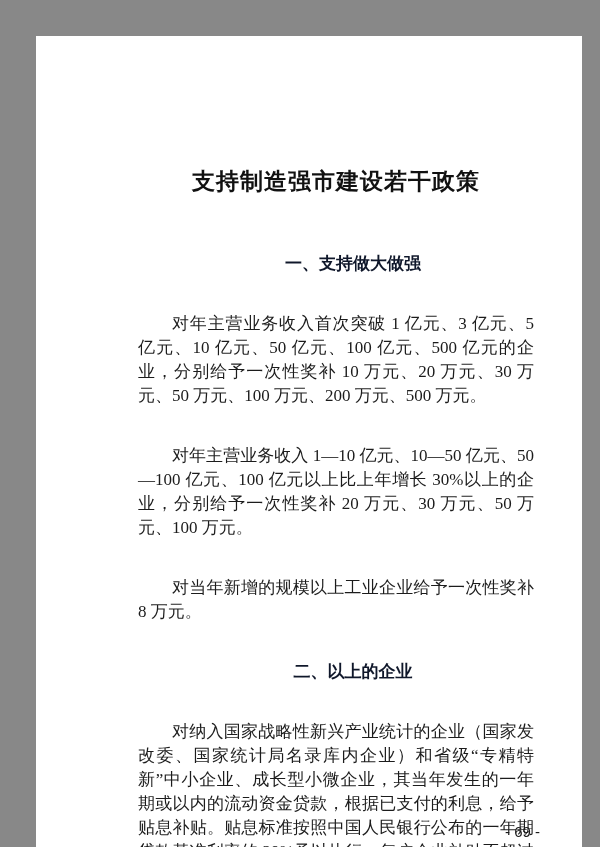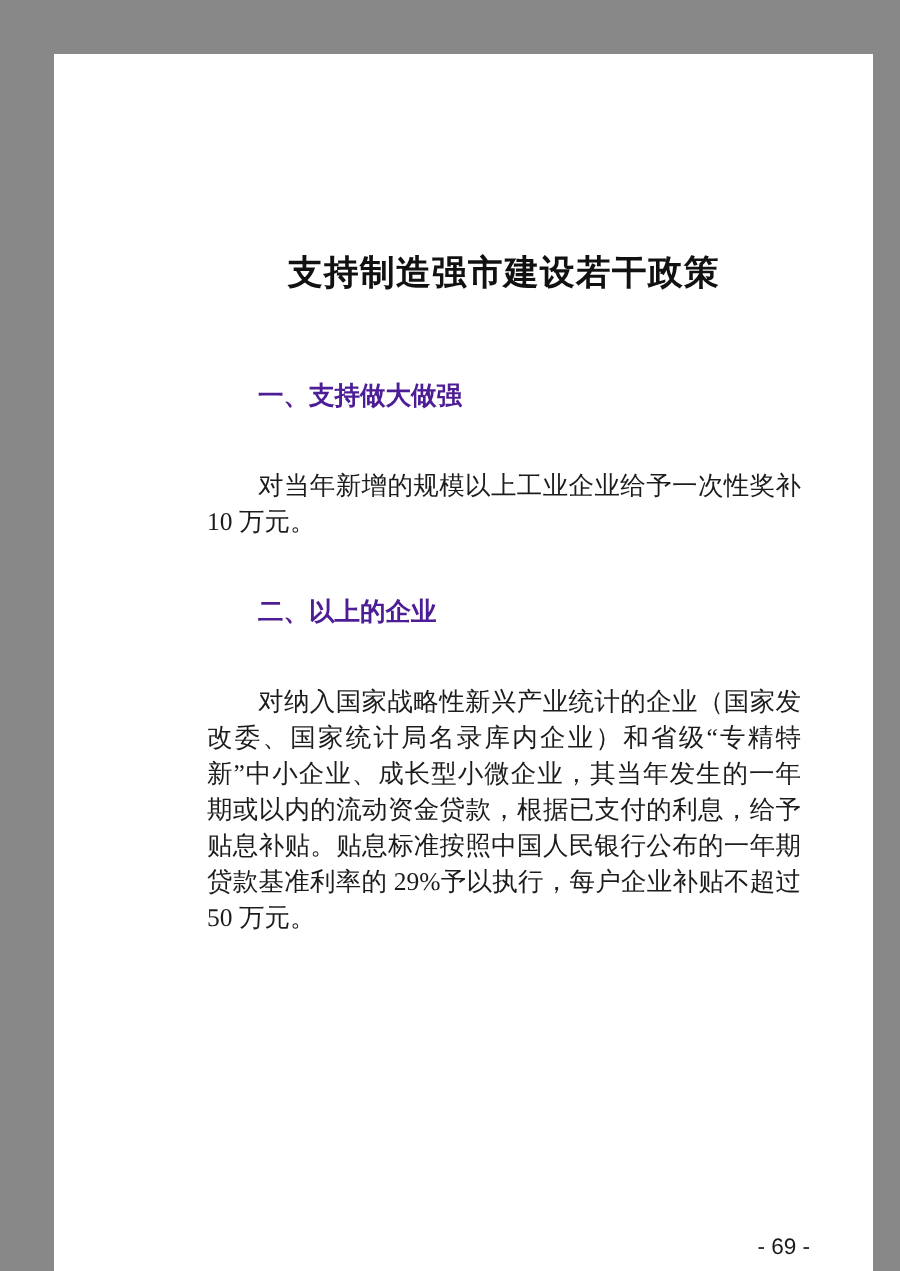--- a/index.html
+++ b/index.html
@@ -37,42 +37,44 @@
     text-align: justify;
     color: #1c1c1c;
   }
   .para {
     text-indent: 2em;
     word-break: break-all;
   }
   .para.heading {
     font-weight: bold;
     font-family: "Liberation Sans", "DejaVu Sans", sans-serif;
-    color: #4c1d95;
-    text-align: left;
+    color: #0f172a;
+    text-align: center;
   }
   .page-number {
     position: absolute;
     top: 768px;
     right: 78px;
     font-size: 15px;
     line-height: 20px;
     color: #1a1a1a;
     font-family: Liberation Sans, sans-serif;
   }
 </style>
 </head>
 <body>
 
 <div class="page">
 
   <h1 class="title">支持制造强市建设若干政策</h1>
 
   <div class="body-block">
     <p class="para heading">一、支持做大做强</p>
-    <p class="para">对当年新增的规模以上工业企业给予一次性奖补 10 万元。</p>
+    <p class="para">对年主营业务收入首次突破 1 亿元、3 亿元、5 亿元、10 亿元、50 亿元、100 亿元、500 亿元的企业，分别给予一次性奖补 10 万元、20 万元、30 万元、50 万元、100 万元、200 万元、500 万元。</p>
+    <p class="para">对年主营业务收入 1—10 亿元、10—50 亿元、50—100 亿元、100 亿元以上比上年增长 30%以上的企业，分别给予一次性奖补 20 万元、30 万元、50 万元、100 万元。</p>
+    <p class="para">对当年新增的规模以上工业企业给予一次性奖补 8 万元。</p>
     <p class="para heading">二、以上的企业</p>
     <p class="para">对纳入国家战略性新兴产业统计的企业（国家发改委、国家统计局名录库内企业）和省级“专精特新”中小企业、成长型小微企业，其当年发生的一年期或以内的流动资金贷款，根据已支付的利息，给予贴息补贴。贴息标准按照中国人民银行公布的一年期贷款基准利率的 29%予以执行，每户企业补贴不超过 50 万元。</p>
   </div>
 
   <div class="page-number">- 69 -</div>
 
 </div>
 
 </body></html>

